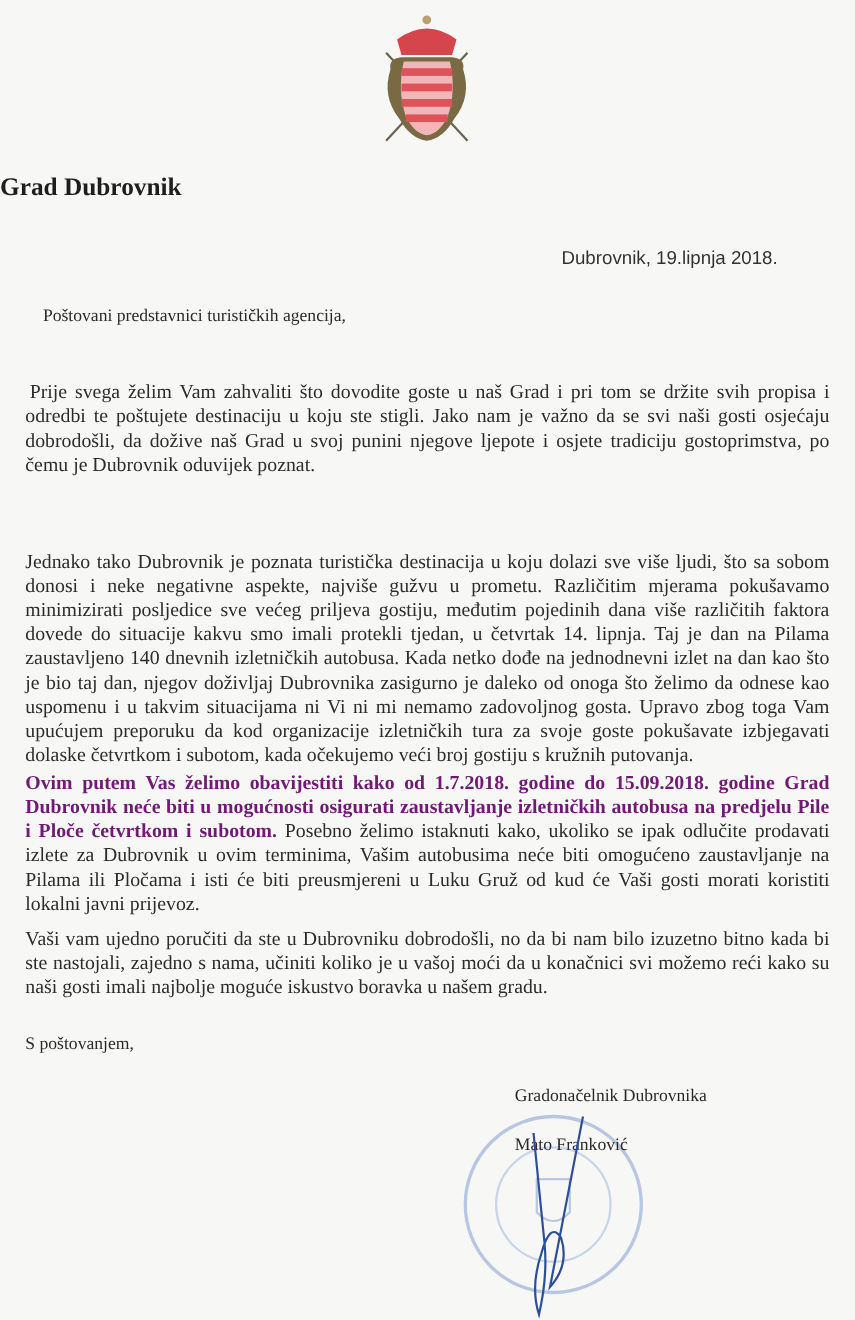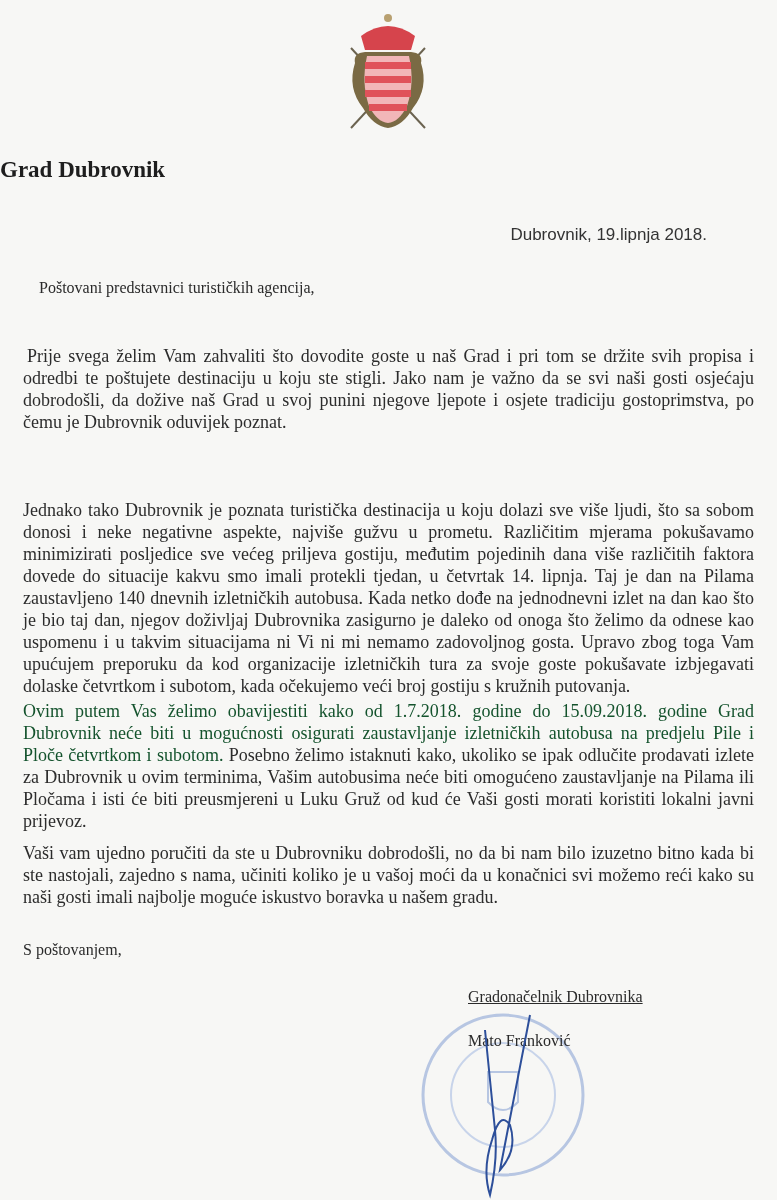--- a/index.html
+++ b/index.html
@@ -10,23 +10,23 @@
            font-size:23px; font-weight:bold; color:#1e1e1e; }
   .date { position:absolute; right:70px; top:225px; font-family:"Liberation Sans", sans-serif;
           font-size:17px; color:#333; }
   .salutation { position:absolute; left:39px; top:279px; font-size:16px; }
   .para { position:absolute; left:23px; width:731px; font-size:18px; line-height:22px;
           text-align:justify; color:#2c2c2c; }
   .p1 { top:345px; text-indent:4px; }
   .p2 { top:479px;margin-top:20px; }
   .p3 { top:700px; }
   .p4 { top:842px; }
-  .bold { font-weight:normal; color:#14532d; }
+  .bold { font-weight:bold; color:#701a75; }
   .closing { position:absolute; left:23px; top:941px; font-size:16px;font-family:Liberation Serif, serif; }
-  .signer-title { position:absolute; left:468px; top:988px; font-size:16px;text-decoration:underline; }
+  .signer-title { position:absolute; left:468px; top:988px; font-size:16px; }
   .signer-name { position:absolute; left:468px; top:1032px; font-size:16px; }
   .stamp { position:absolute; left:418px; top:1010px; width:170px; height:170px; }
   .signature { position:absolute; left:470px; top:1010px; width:120px; height:190px; }
 </style>
 </head>
 <body>
 
 <svg class="crest" viewBox="0 0 110 132">
   <line x1="18" y1="40" x2="92" y2="120" stroke="#6b6350" stroke-width="2"></line>
   <line x1="92" y1="40" x2="18" y2="120" stroke="#6b6350" stroke-width="2"></line>

